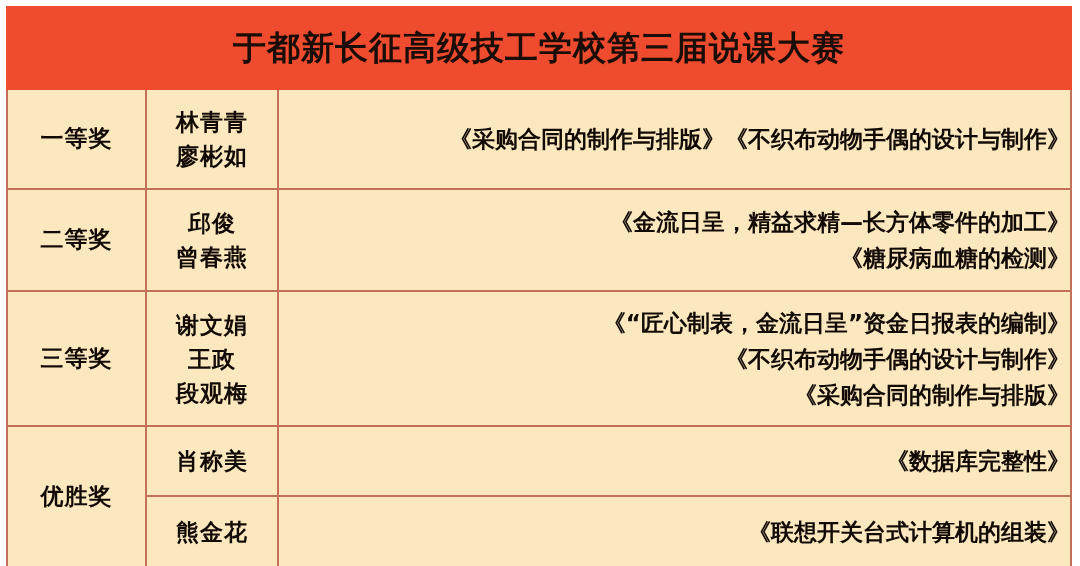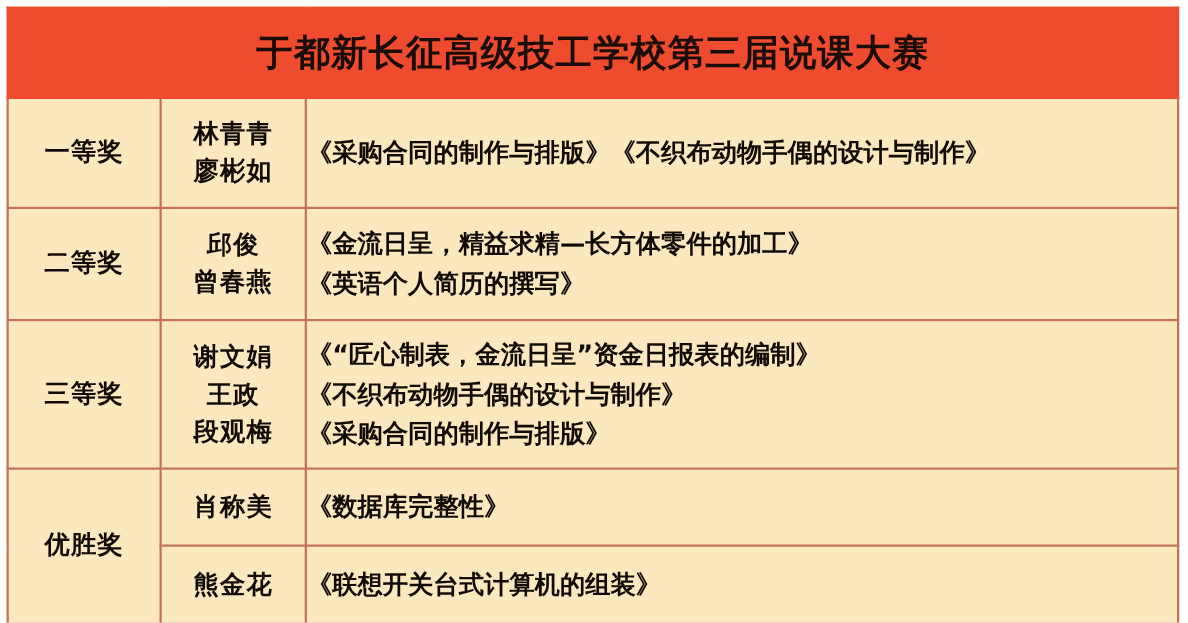--- a/index.html
+++ b/index.html
@@ -60,21 +60,21 @@
 
   .col-award  { width: 139px; }
   .col-names  { width: 132px; }
   .col-topics { width: auto;  }
 
   .award-cell {
     text-align: center;
   }
   .award-text {
     display: block;
-    font-family: Liberation Mono, monospace;
+    font-family: Liberation Serif, serif;
     font-weight: bold;
     font-size: 23px;
     line-height: 30px;
     color: #120a05;
     letter-spacing: 1px;
   }
 
   .names-cell {
     text-align: center;
   }
@@ -82,21 +82,21 @@
     display: block;
     font-family: "DejaVu Sans", "Liberation Sans", sans-serif;
     font-weight: bold;
     font-size: 23px;
     line-height: 34px;
     color: #120a05;
     letter-spacing: 1px;
   }
 
   .topics-cell {
-    text-align: left;
+    text-align: right;
     padding-left: 22px;
   }
   .topic-line {
     display: block;
     font-family: "DejaVu Sans", "Liberation Sans", sans-serif;
     font-weight: bold;
     font-size: 23px;
     line-height: 36px;
     color: #120a05;
     white-space: nowrap;
@@ -146,21 +146,21 @@
       <tr class="row-2">
         <td class="award-cell">
           <span class="award-text">二等奖</span>
         </td>
         <td class="names-cell">
           <span class="name-line">邱俊</span>
           <span class="name-line">曾春燕</span>
         </td>
         <td class="topics-cell">
           <span class="topic-line">《金流日呈，精益求精—长方体零件的加工》</span>
-          <span class="topic-line">《英语个人简历的撰写》</span>
+          <span class="topic-line">《糖尿病血糖的检测》</span>
         </td>
       </tr>
 
       <tr class="row-3">
         <td class="award-cell">
           <span class="award-text">三等奖</span>
         </td>
         <td class="names-cell">
           <span class="name-line">谢文娟</span>
           <span class="name-line">王政</span>

